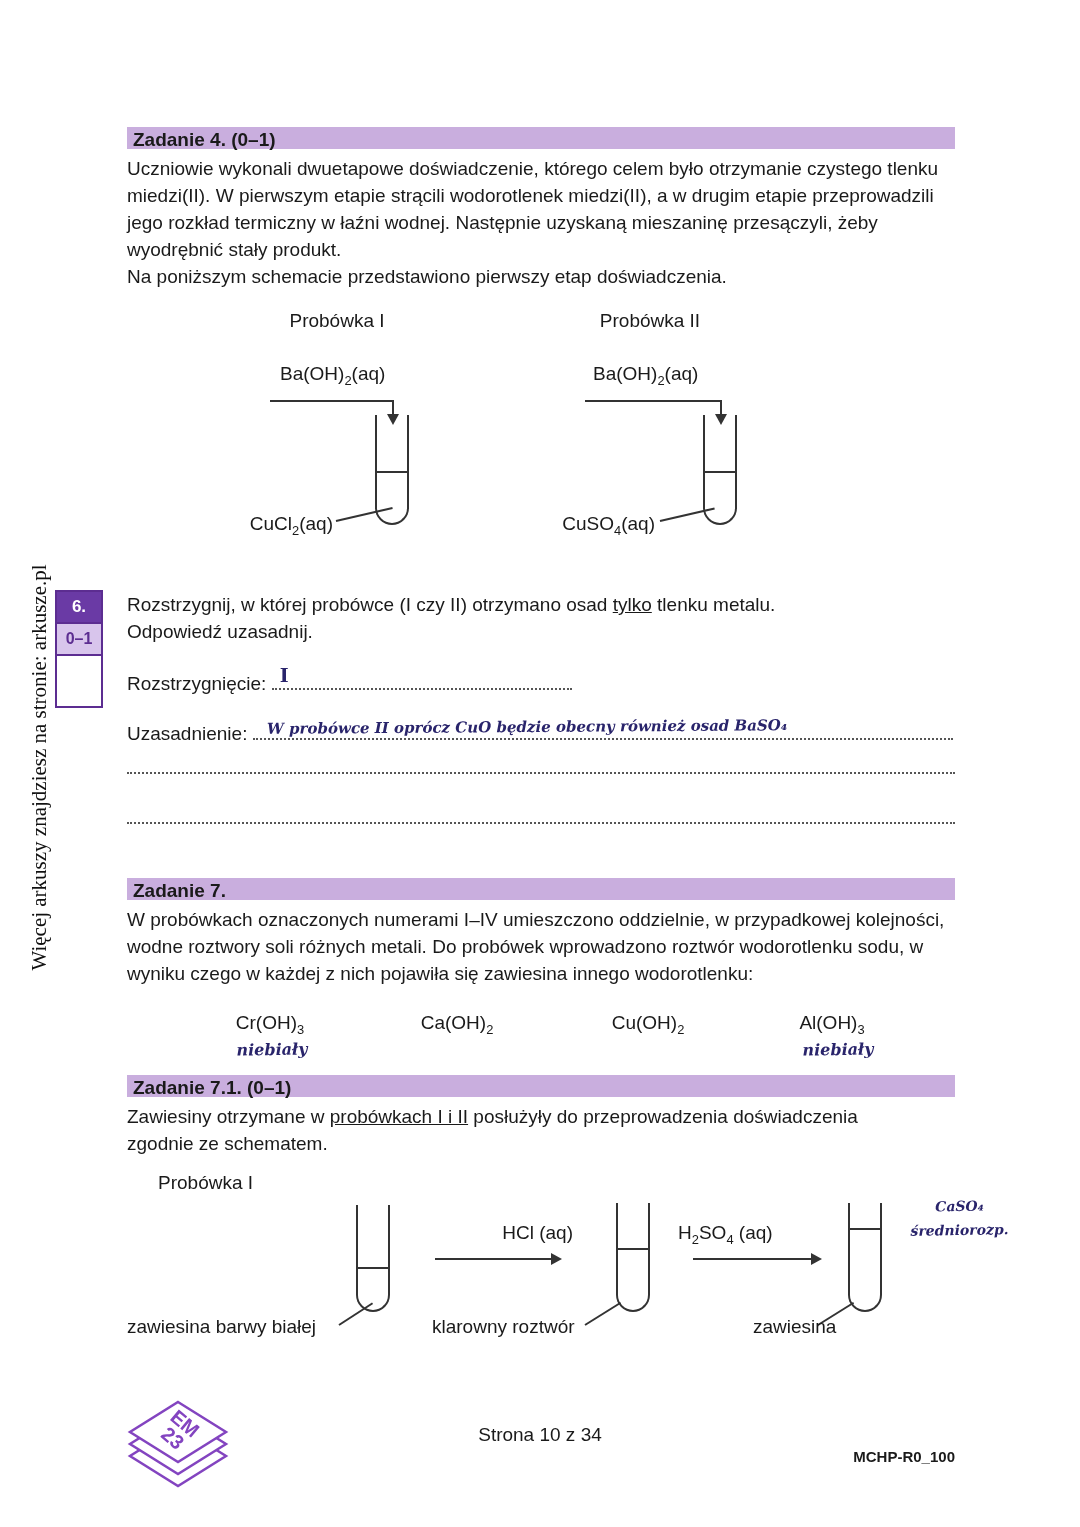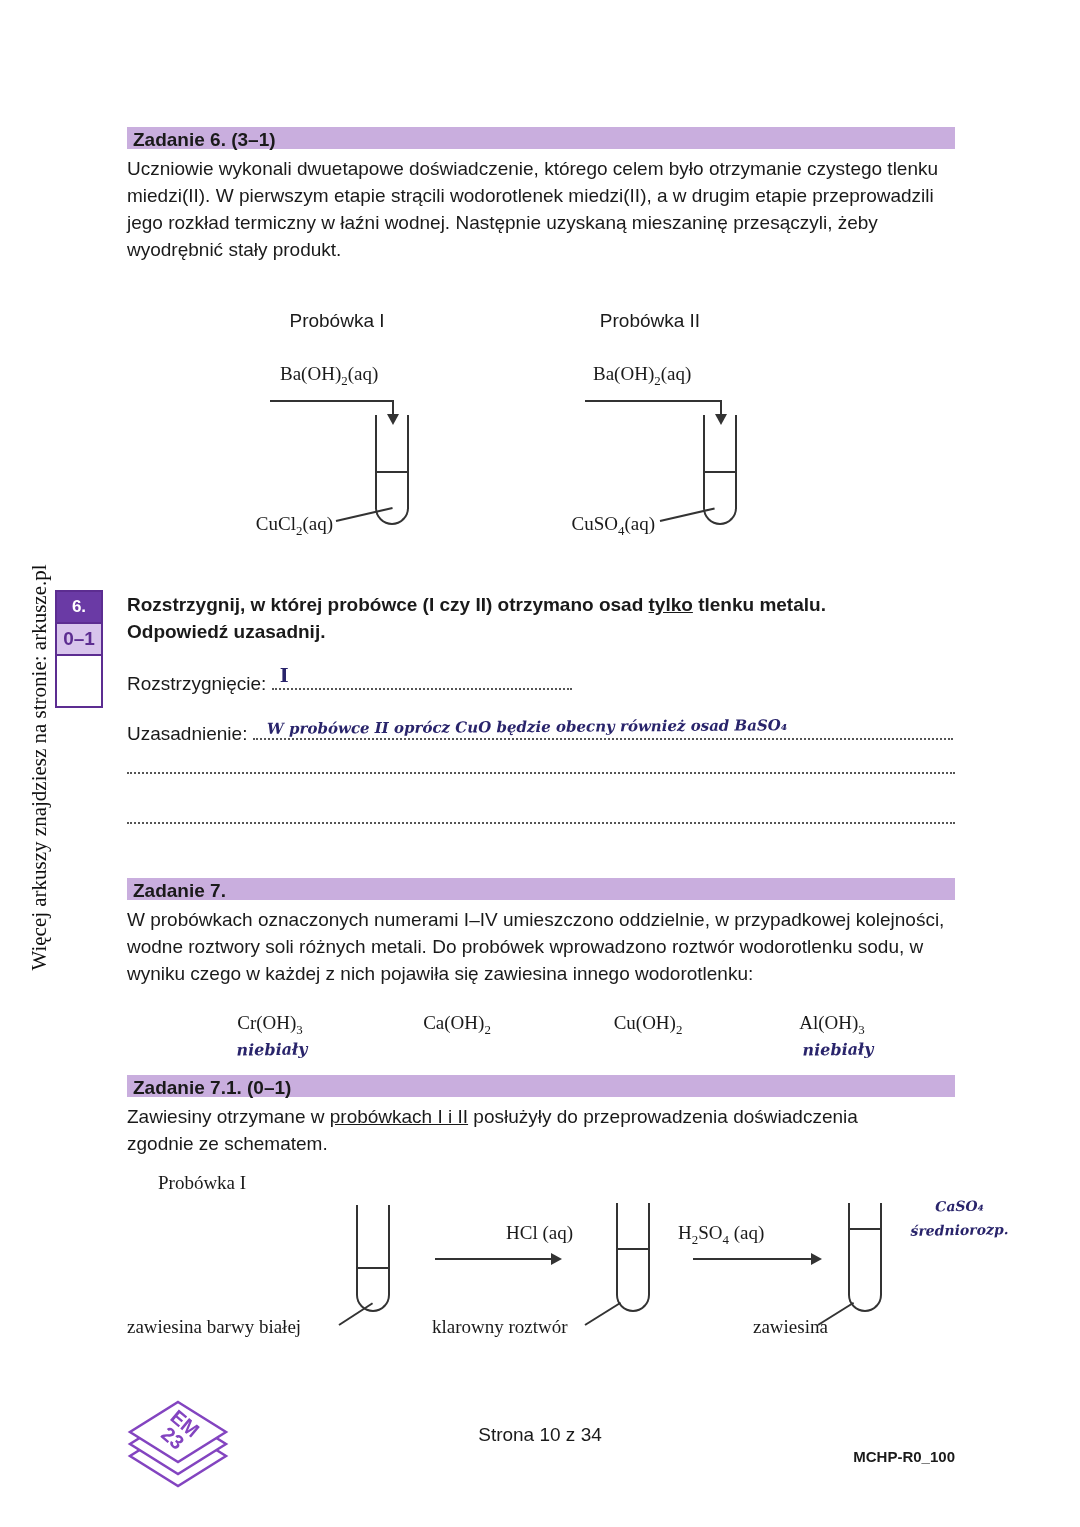--- a/index.html
+++ b/index.html
@@ -12,31 +12,31 @@
     --logo:#8344c0;
     --text:#1a1a1a;
   }
   html,body{margin:0;padding:0;background:#fff;}
   .page{position:relative;width:1080px;height:1527px;background:#fff;overflow:hidden;
         font-family:"Liberation Sans",sans-serif;color:var(--text);font-size:19px;}
   
   .hdr{position:absolute;left:127px;width:828px;height:22px;background:var(--header_bg);
        font-weight:bold;padding:3px 6px 1px 6px;box-sizing:border-box;line-height:20px;}
   .para{position:absolute;left:127px;width:828px;line-height:27px;}
-  .bold{font-weight:bold;}
+  .bold{font-weight:normal;}
   .ul{text-decoration:underline;}
   
   .side-text{position:absolute;left:-196px;top:755px;width:470px;text-align:center;
              transform:rotate(-90deg);transform-origin:center;
              font-family:"Liberation Serif",serif;font-size:21px;color:#111;}
   
   .badge{position:absolute;left:55px;top:590px;width:48px;}
   .badge div{box-sizing:border-box;width:48px;border:2px solid var(--badge_border);text-align:center;}
   .badge-num{height:34px;background:var(--badge_dark);color:#fff;font-weight:bold;line-height:30px;font-size:17px;}
-  .badge-pts{height:34px;background:var(--badge_light);color:var(--badge_border);font-weight:bold;line-height:30px;font-size:19px;margin-top:-2px;}
+  .badge-pts{height:34px;background:var(--badge_light);color:var(--badge_border);font-weight:bold;line-height:30px;font-size:16px;margin-top:-2px;}
   .badge-empty{height:54px;background:#fff;margin-top:-2px;}
   
   .dots{display:inline-block;border-bottom:2px dotted #555;height:20px;position:relative;vertical-align:baseline;}
   .dotline{position:absolute;left:127px;width:828px;border-bottom:2px dotted #555;height:20px;}
   
   .hand{font-family:"DejaVu Serif",serif;font-style:italic;font-weight:bold;color:var(--ink);}
   .hand-I{position:absolute;left:8px;top:-6px;font-family:"DejaVu Serif",serif;font-style:normal;
           font-weight:bold;color:var(--ink);font-size:19px;}
   .hand-just{position:absolute;left:14px;top:-4px;font-size:15px;white-space:nowrap;transform:rotate(-0.4deg);}
   .hand-note{position:absolute;font-size:16px;transform:rotate(-1deg);}
@@ -46,38 +46,39 @@
   .tube{position:absolute;width:34px;border-left:2px solid var(--line);border-right:2px solid var(--line);
         border-bottom:2px solid var(--line);border-radius:0 0 19px 19px;box-sizing:border-box;}
   .liq{position:absolute;left:0;right:0;border-top:2px solid var(--line);}
   .hline{position:absolute;height:0;border-top:2px solid var(--line);}
   .vline{position:absolute;width:0;border-left:2px solid var(--line);}
   .arr-down{position:absolute;width:0;height:0;border-left:6px solid transparent;
             border-right:6px solid transparent;border-top:11px solid var(--line);}
   .arr-right{position:absolute;width:0;height:0;border-top:6px solid transparent;
              border-bottom:6px solid transparent;border-left:11px solid var(--line);}
   .pointer{position:absolute;height:0;border-top:2px solid var(--line);transform-origin:left center;}
-  .flabel{position:absolute;white-space:nowrap;font-family:Liberation Serif, serif;}
+  .flabel{position:absolute;white-space:nowrap;}
   .r{text-align:right;}
   sub{font-size:0.68em;}
   
   .footer-page{position:absolute;left:0;top:1424px;width:1080px;text-align:center;font-size:19px;}
   .footer-code{position:absolute;right:125px;top:1448px;font-weight:bold;font-size:15px;}
   .logo{position:absolute;left:126px;top:1396px;}
 </style>
 </head>
 <body>
 
 <div class="page">
 
   <div class="side-text">Więcej arkuszy znajdziesz na stronie: arkusze.pl</div>
 
-  <div class="hdr" style="top:127px">Zadanie 6. (3–1)</div>
+  <div class="hdr" style="top:127px">Zadanie 4. (0–1)</div>
 
   <div class="para" style="top:155px">Uczniowie wykonali dwuetapowe doświadczenie, którego celem było otrzymanie czystego tlenku miedzi(II). W pierwszym etapie strącili wodorotlenek miedzi(II), a w drugim etapie przeprowadzili jego rozkład termiczny w łaźni wodnej. Następnie uzyskaną mieszaninę przesączyli, żeby wyodrębnić stały produkt.</div>
+  <div class="para" style="top:263px">Na poniższym schemacie przedstawiono pierwszy etap doświadczenia.</div>
 
   <div class="dia" style="left:127px;top:305px;width:828px;height:258px">
 
     <div class="dtitle" style="left:145px;top:5px;width:130px">Probówka I</div>
     <div class="dtitle" style="left:453px;top:5px;width:140px">Probówka II</div>
 
     <div class="flabel" style="left:153px;top:58px"><span>Ba(OH)</span><sub>2</sub><span>(aq)</span></div>
     <div class="hline" style="left:143px;top:95px;width:124px"></div>
     <div class="vline" style="left:265px;top:95px;height:15px"></div>
     <div class="arr-down" style="left:260px;top:109px"></div>

